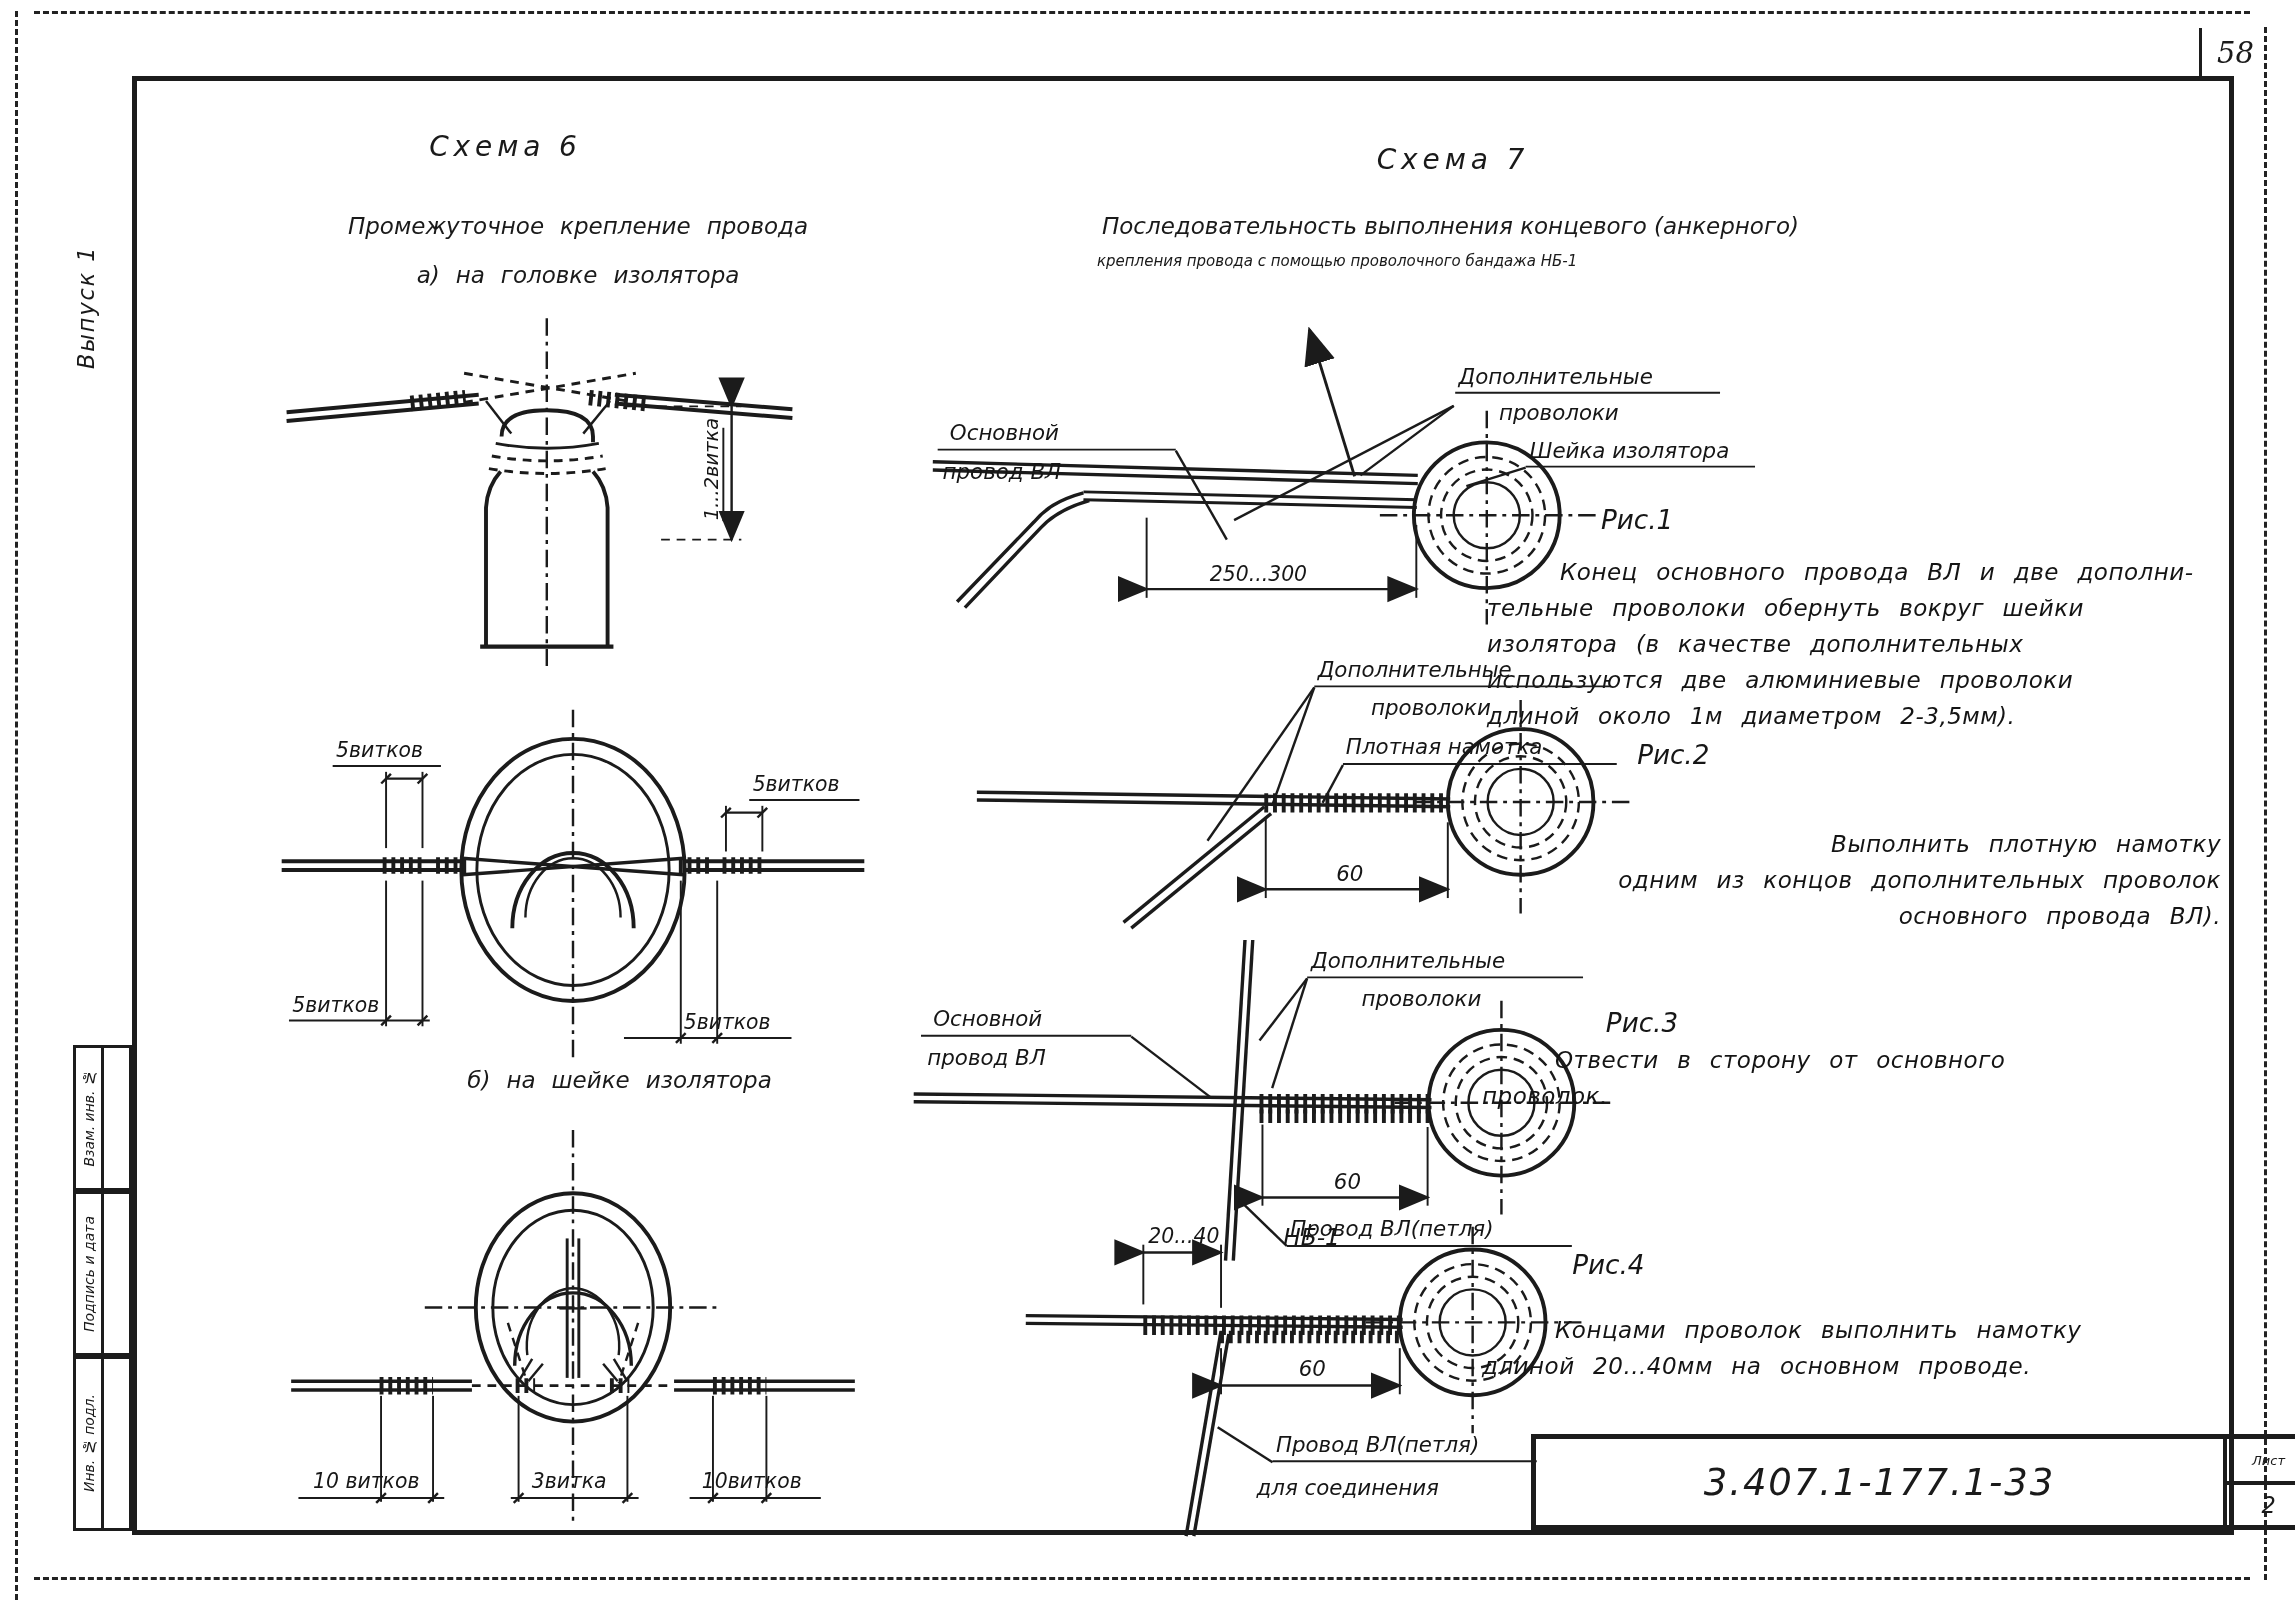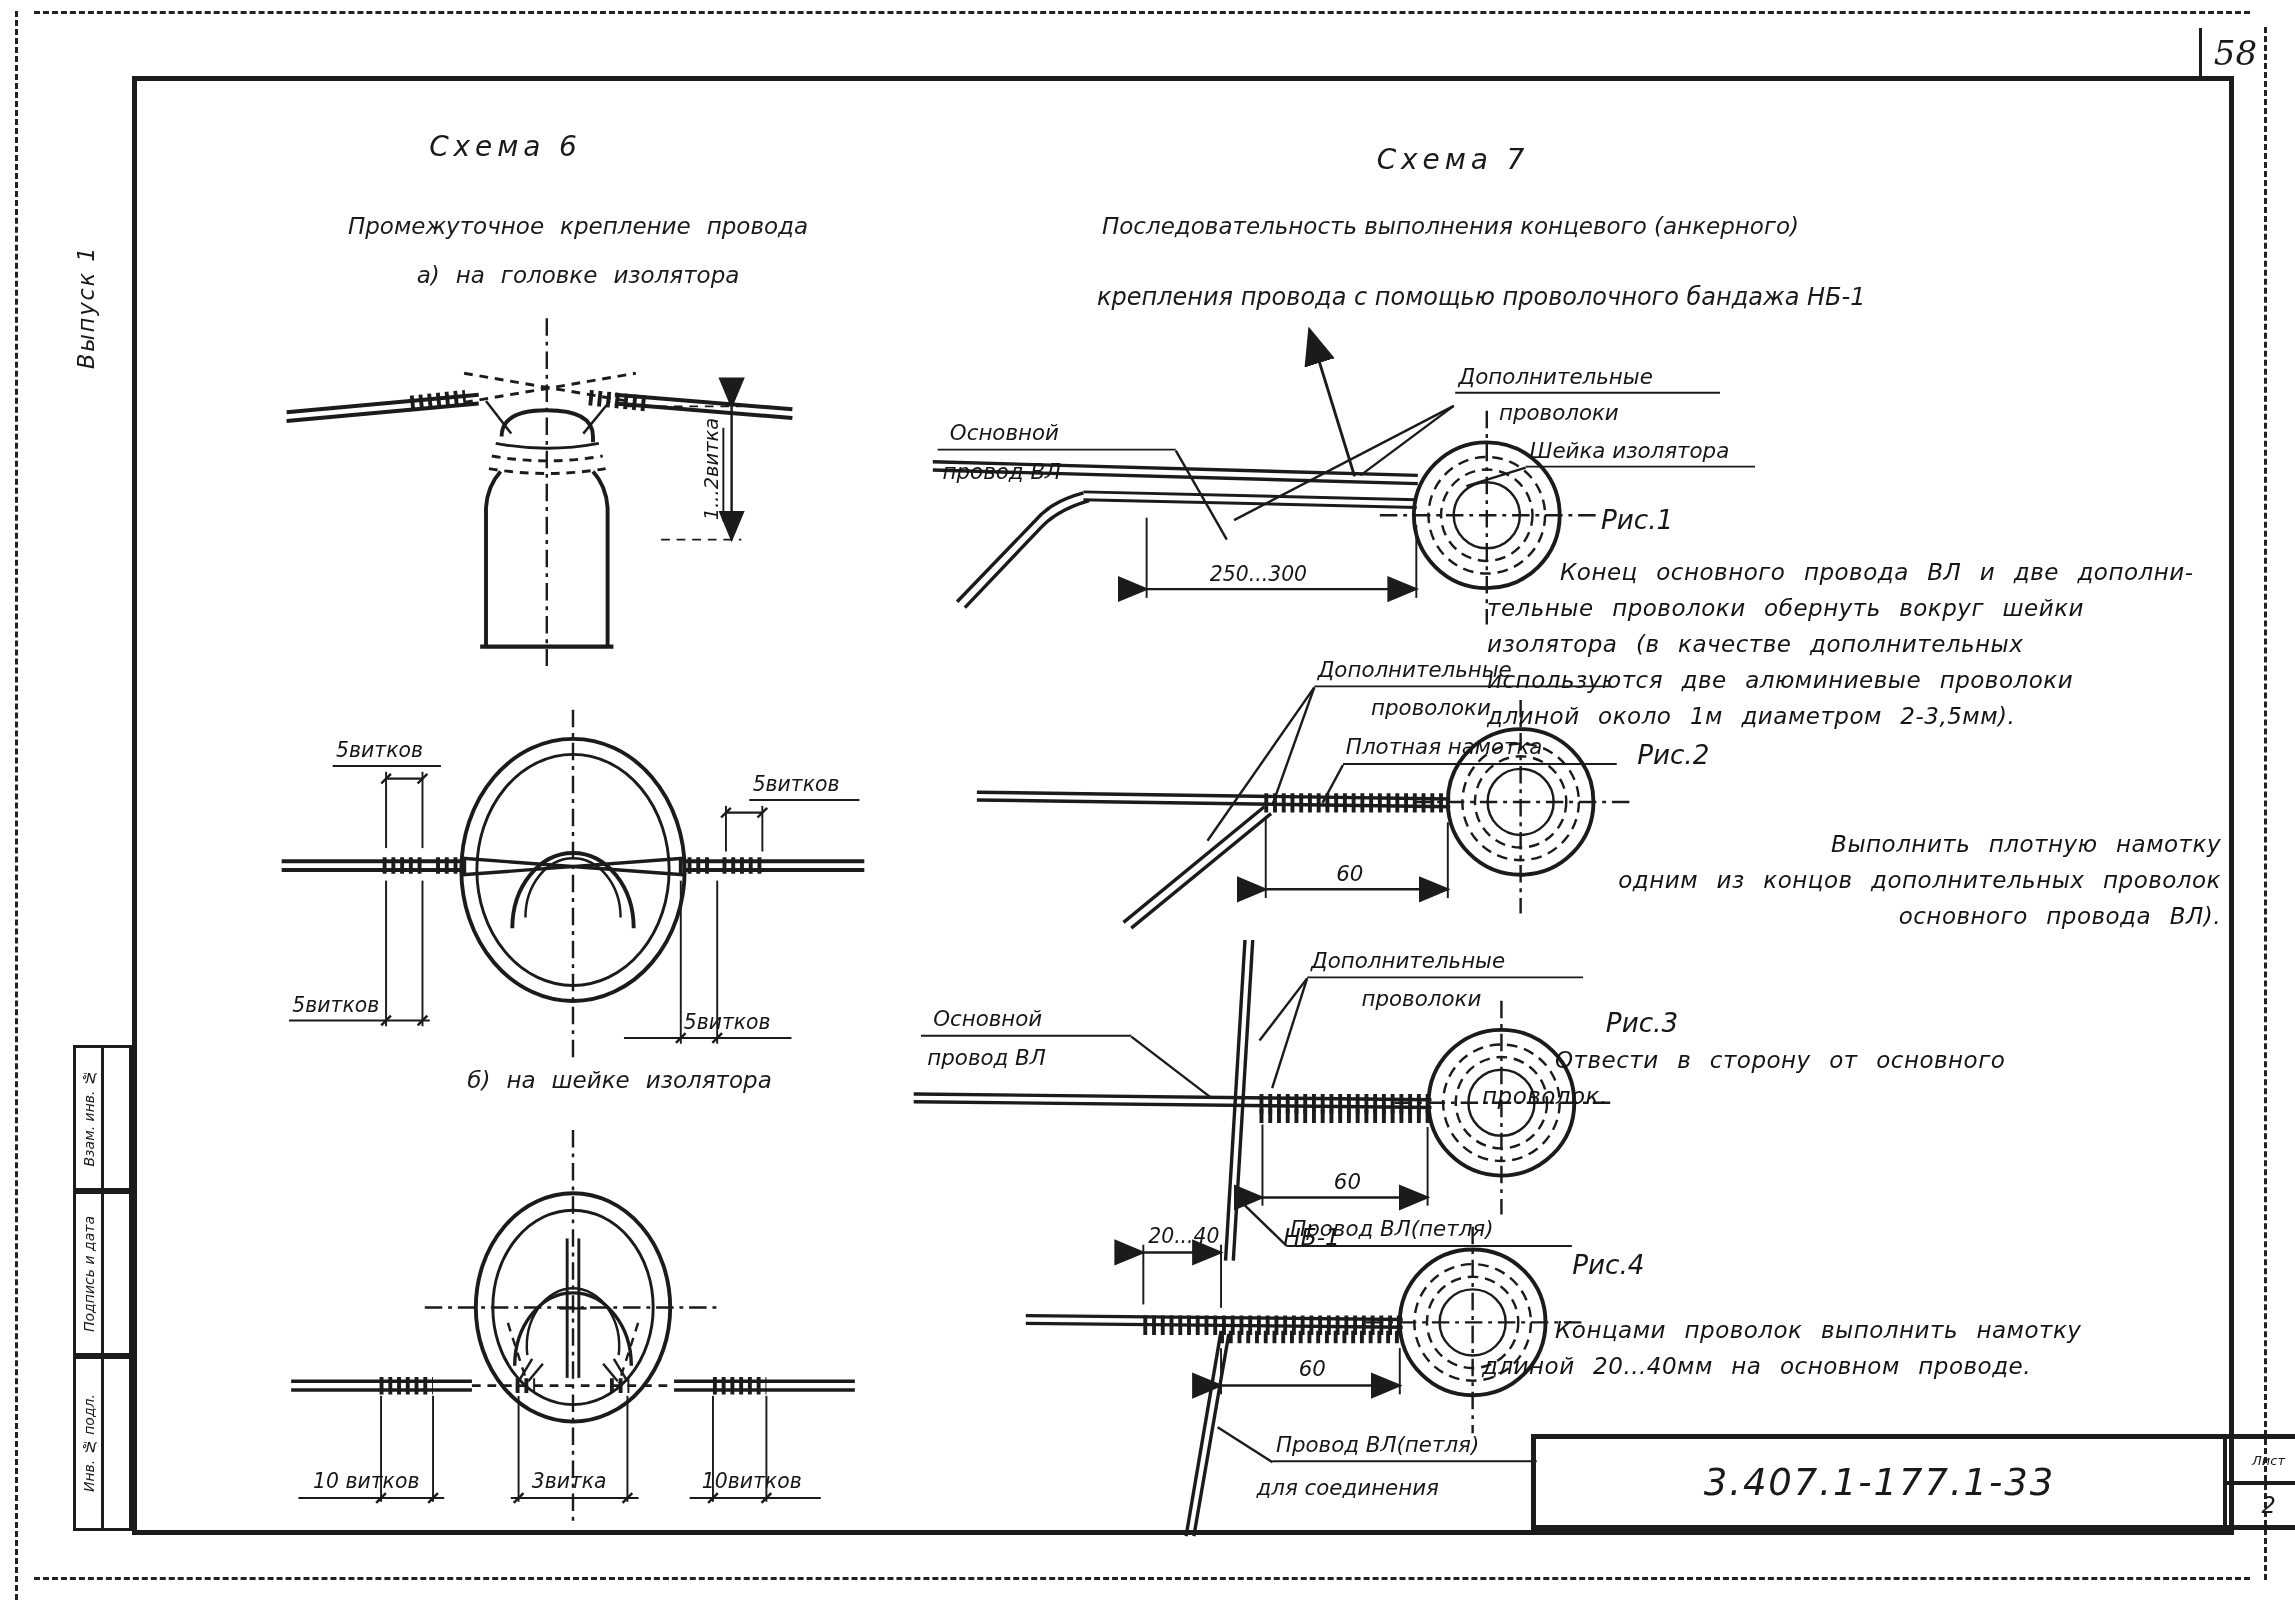--- a/index.html
+++ b/index.html
@@ -48,21 +48,21 @@
   </svg>
 
   <div class="edge" style="left:34px;top:10.7px;width:2216px;border-top-width:3.9px;"></div>
   <div class="edge" style="left:14.6px;top:10.7px;height:1589px;border-left-width:3.9px;"></div>
   <div class="edge" style="left:2264px;top:27px;height:1553px;border-left-width:3.9px;"></div>
   <div class="edge" style="left:34px;top:1577px;width:2216px;border-top-width:3.9px;"></div>
 
   <div class="frame" style="left:132px;top:76px;width:2092px;height:1449px;"></div>
 
   <div class="abs" style="left:2199px;top:28px;width:67px;height:49px;border-left:3.9px solid #1c1c1c;display:flex;align-items:center;justify-content:center;">
-    <span class="hand" style="font-family:'DejaVu Serif',serif;font-style:italic;font-size:34px;">58</span>
+    <span class="hand" style="font-family:'DejaVu Serif',serif;font-style:italic;font-size:29px;">58</span>
   </div>
 
   <div class="abs vtext hand" style="left:73px;top:141px;height:228px;font-size:22.4px;letter-spacing:1.9px;">Выпуск 1</div>
 
   <div class="stamp-cell" style="left:73px;top:1045px;width:59px;height:146px;">
     <span class="stamp-lab">
         <span class="vtext hand">Взам. инв. №</span>
       </span>
   </div>
   <div class="stamp-cell" style="left:73px;top:1191px;width:59px;height:165px;">
@@ -221,21 +221,21 @@
       <line class="ln s5" x1="342" y1="802" x2="362" y2="782"></line>
       <line class="ln s5" x1="518" y1="802" x2="538" y2="782"></line>
       <line class="ln s5" x1="742" y1="802" x2="762" y2="782"></line>
       <line class="ln s5" x1="918" y1="802" x2="938" y2="782"></line>
       <line class="ln s5" x1="1028" y1="802" x2="1048" y2="782"></line>
     </g>
   </svg>
 
   <div class="abs hand ctr" style="left:1307px;top:143px;width:292px;font-size:28px;letter-spacing:4.9px;">Схема 7</div>
   <div class="abs hand" style="left:1102px;top:213px;width:1127px;font-size:23px;">Последовательность  выполнения  концевого  (анкерного)</div>
-  <div class="abs hand" style="left:1097px;top:283px;width:1132px;font-size:24px;">крепления  провода  с  помощью  проволочного  бандажа  НБ-1</div>
+  <div class="abs hand" style="left:1097px;top:252px;width:1132px;font-size:15px;">крепления  провода  с  помощью  проволочного  бандажа  НБ-1</div>
 
   <svg class="abs" style="left:923px;top:316px;" width="836" height="311" viewBox="0 0 1720 640">
     <g>
       <line class="ln s5 dd" x1="940" y1="410" x2="1390" y2="410"></line>
       <line class="ln s5 dd" x1="1160" y1="195" x2="1160" y2="635"></line>
       <circle class="ln s8" cx="1160" cy="410" r="150"></circle>
       <circle class="ln s5 ring" cx="1160" cy="410" r="120"></circle>
       <circle class="ln s5 ring" cx="1160" cy="410" r="94"></circle>
       <circle class="ln s5" cx="1160" cy="410" r="68" fill="url(#xh)"></circle>
     </g>

